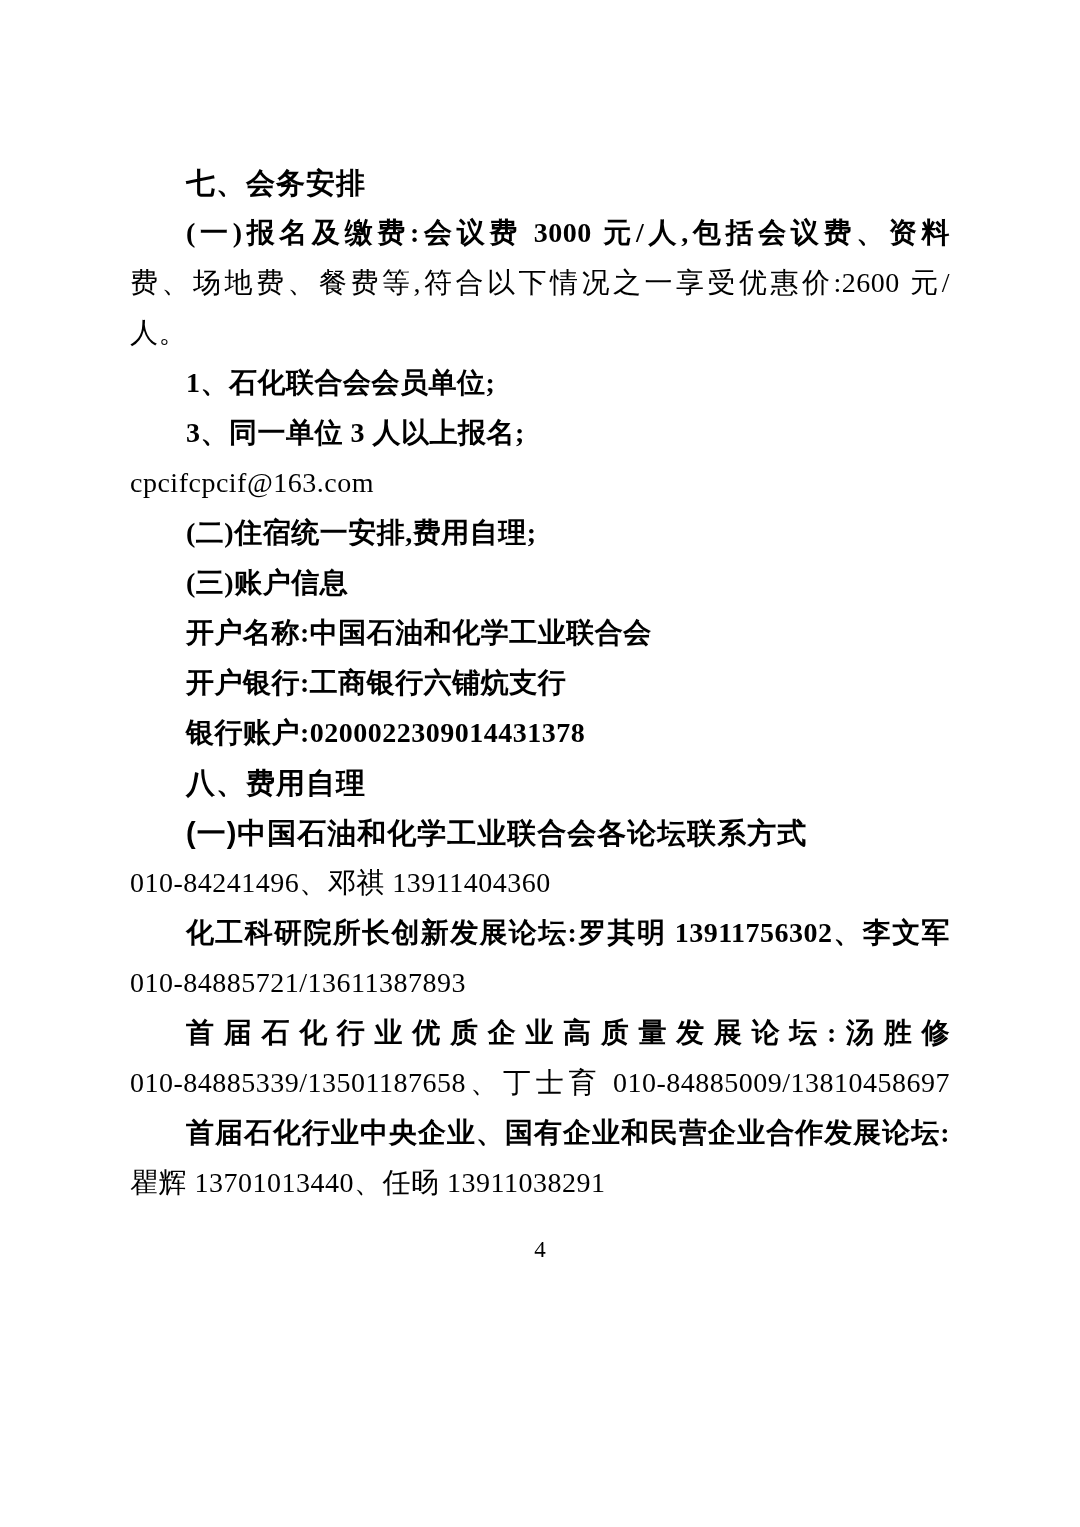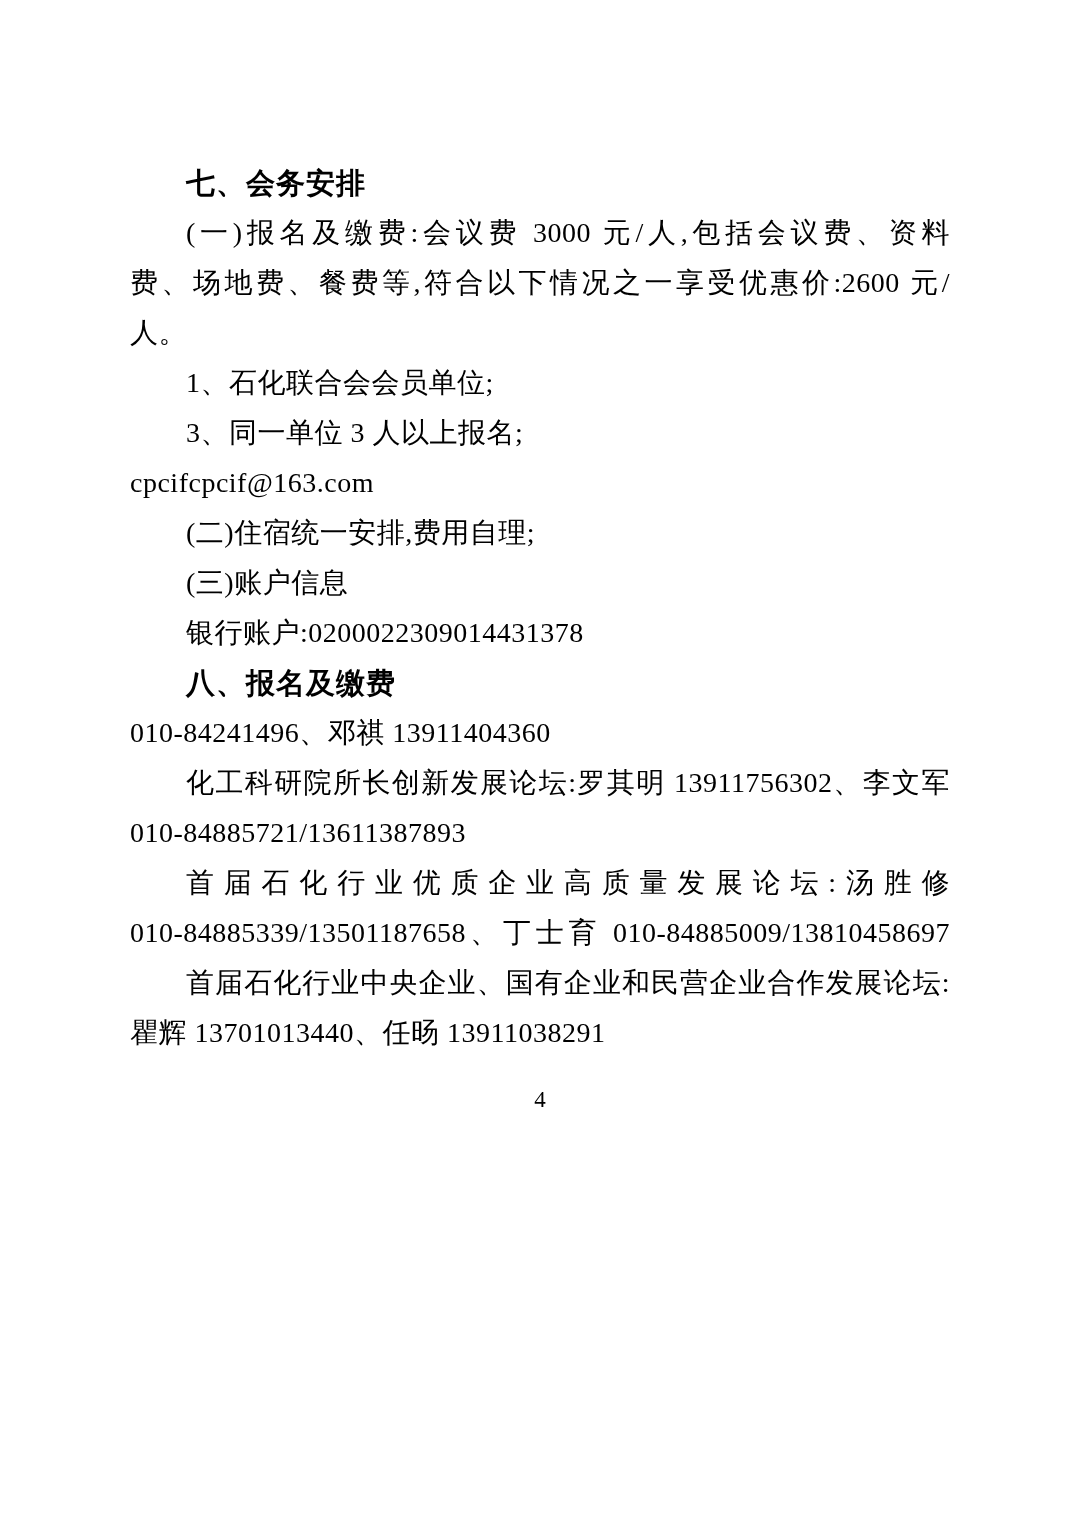--- a/index.html
+++ b/index.html
@@ -22,20 +22,21 @@
   }
   .line {
     font-size: 28px;
     height: 50px;
     line-height: 50px;
     white-space: nowrap;
     letter-spacing: 0.5px;
   }
   .indent {
     text-indent: 56px;
+    font-weight: bold;
   }
   .fill {
     text-align: justify;
     text-align-last: justify;
     text-justify: inter-character;
   }
   .heading {
     font-weight: 700;
     font-family: "Liberation Sans", "DejaVu Sans", sans-serif;
     font-size: 29px;
@@ -62,23 +63,26 @@
   <div class="line">人。</div>
 
   <div class="line indent">1、石化联合会会员单位;</div>
   <div class="line indent">3、同一单位 3 人以上报名;</div>
 
   <div class="line">cpcifcpcif@163.com</div>
 
   <div class="line indent">(二)住宿统一安排,费用自理;</div>
   <div class="line indent">(三)账户信息</div>
 
+  <div class="line indent">开户名称:中国石油和化学工业联合会</div>
+  <div class="line indent">开户银行:工商银行六铺炕支行</div>
   <div class="line indent">银行账户:0200022309014431378</div>
 
-  <div class="line heading indent">八、报名及缴费</div>
+  <div class="line heading indent">八、费用自理</div>
+  <div class="line heading indent">(一)中国石油和化学工业联合会各论坛联系方式</div>
 
   <div class="line">010-84241496、邓祺 13911404360</div>
 
   <div class="line indent fill">化工科研院所长创新发展论坛:罗其明 13911756302、李文军</div>
   <div class="line">010-84885721/13611387893</div>
 
   <div class="line indent fill">首届石化行业优质企业高质量发展论坛:汤胜修</div>
   <div class="line fill">010-84885339/13501187658、丁士育 010-84885009/13810458697</div>
 
   <div class="line indent fill">首届石化行业中央企业、国有企业和民营企业合作发展论坛:</div>

